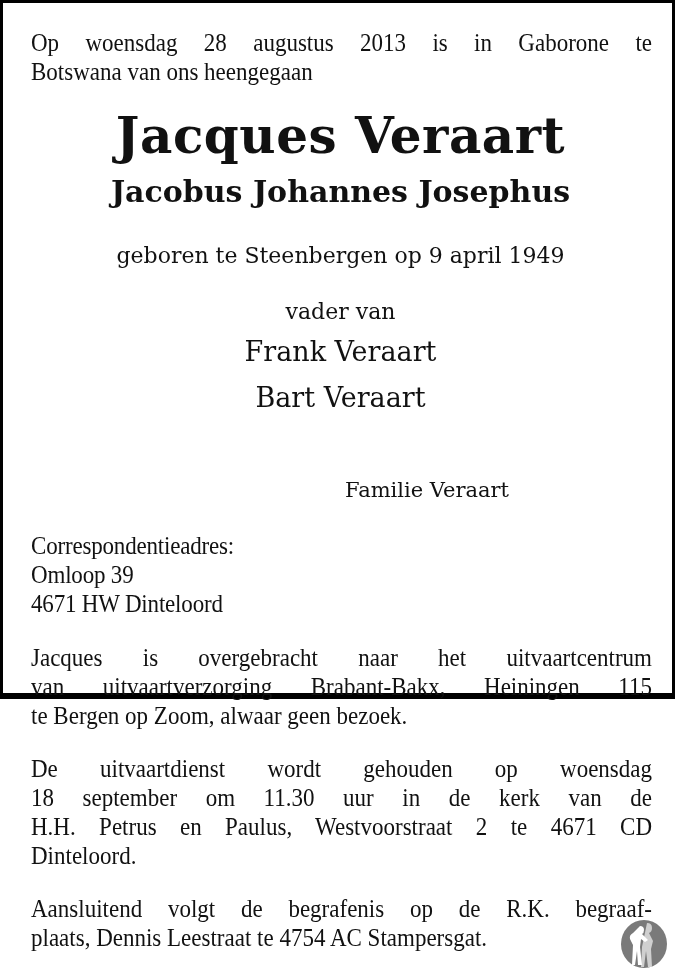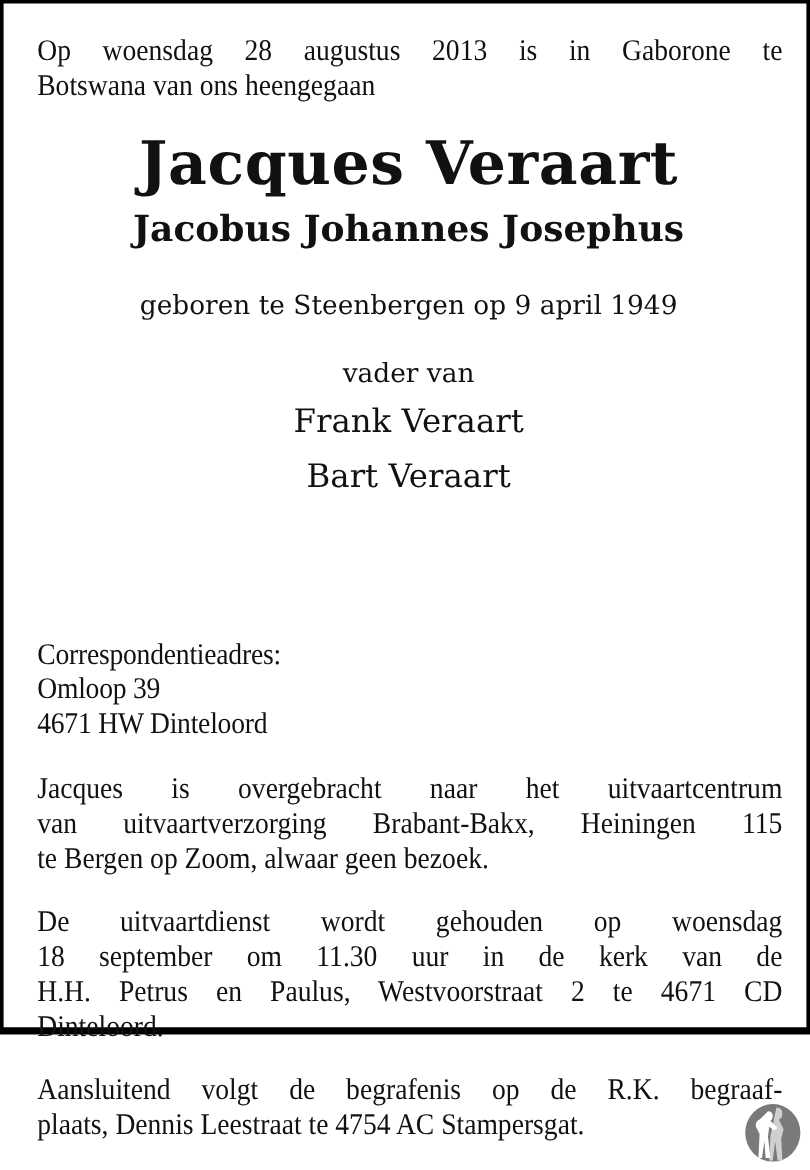--- a/index.html
+++ b/index.html
@@ -1,19 +1,19 @@
 <!DOCTYPE html>
 <html><head>
 <meta charset="utf-8">
 <style>
   html, body { margin: 0; padding: 0; background: #ffffff; }
   body { width: 675px; height: 975px; overflow: hidden; }
   .frame {
     position: absolute; left: 0; top: 0;
-    width: 675px; height: 862px;
+    width: 675px; height: 699px;
     box-sizing: border-box;
     border-top: 3px solid #000;
     border-left: 3px solid #000;
     border-right: 3px solid #000;
     border-bottom: 6px solid #000;
     background: #fff;
   }
   .t {
     position: absolute;
     font-family: "DejaVu Serif", "Liberation Serif", serif;
@@ -80,20 +80,21 @@
   <p class="justify last" style="top:54px;">Botswana van ons heengegaan</p>
 
   <h1 class="center name-main">Jacques Veraart</h1>
   <h2 class="center name-full">Jacobus Johannes Josephus</h2>
   <p class="center born">geboren te Steenbergen op 9 april 1949</p>
 
   <p class="center vader">vader van</p>
   <p class="center child c0">Frank Veraart</p>
   <p class="center child c1">Bart Veraart</p>
 
+  <p class="signer" style="top:473px;">Familie Veraart</p>
 
   <p class="t body-text" style="left:28px; top:528px;">Correspondentieadres:</p>
   <p class="t body-text" style="left:28px; top:557px;">Omloop 39</p>
   <p class="t body-text" style="left:28px; top:586px;">4671 HW Dinteloord</p>
 
   <p class="justify" style="top:640px;">Jacques is overgebracht naar het uitvaartcentrum</p>
   <p class="justify" style="top:669px;">van uitvaartverzorging Brabant-Bakx, Heiningen 115</p>
   <p class="justify last" style="top:698px;">te Bergen op Zoom, alwaar geen bezoek.</p>
 
   <p class="justify" style="top:751px;">De uitvaartdienst wordt gehouden op woensdag</p>

